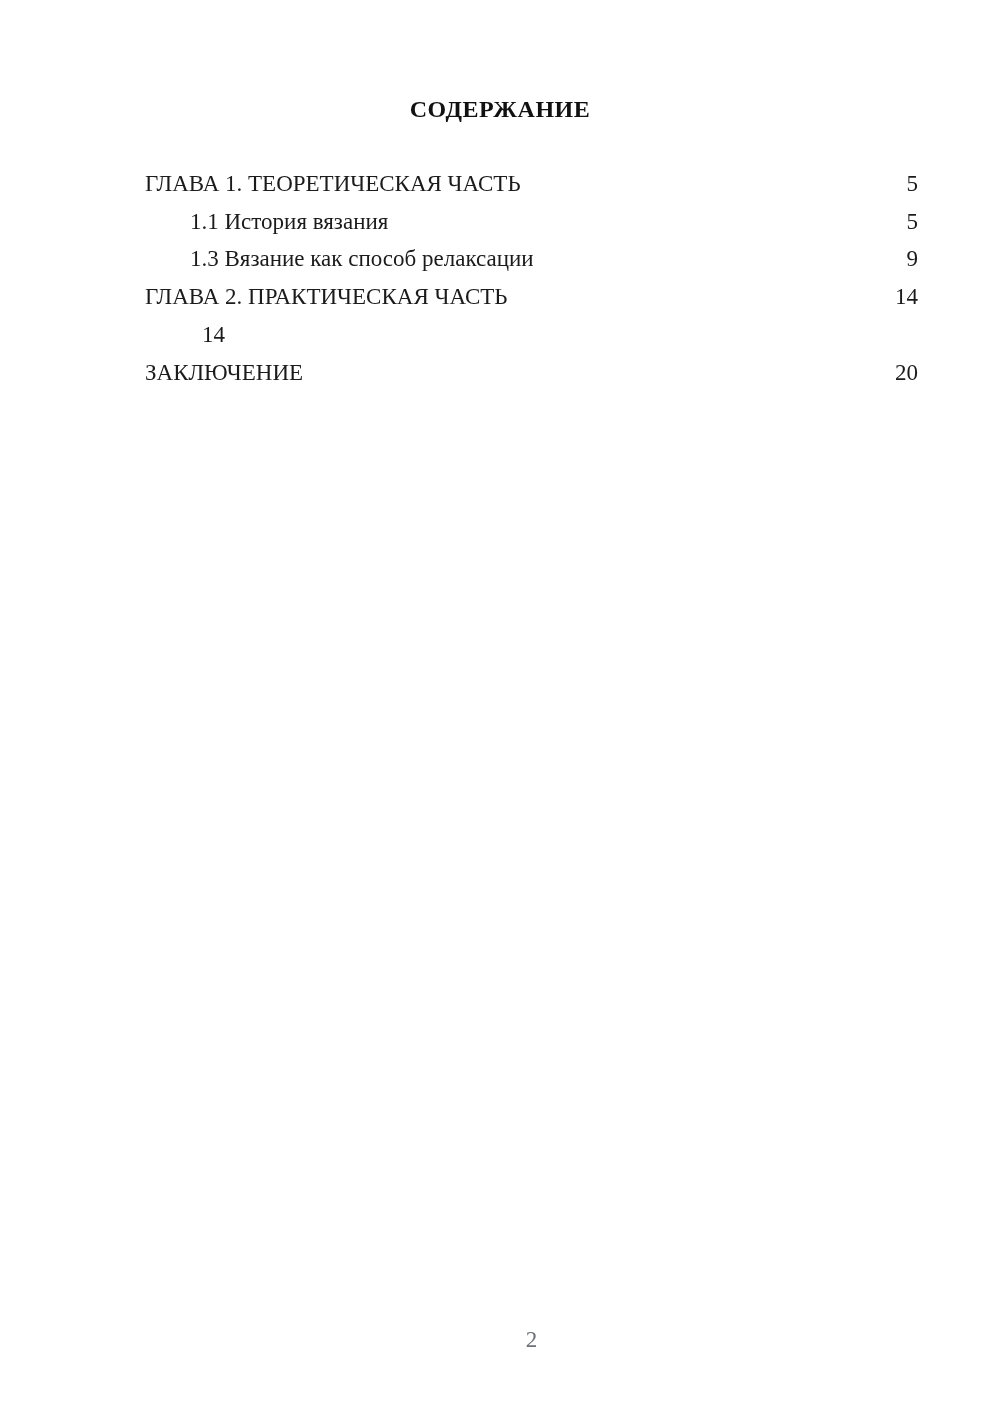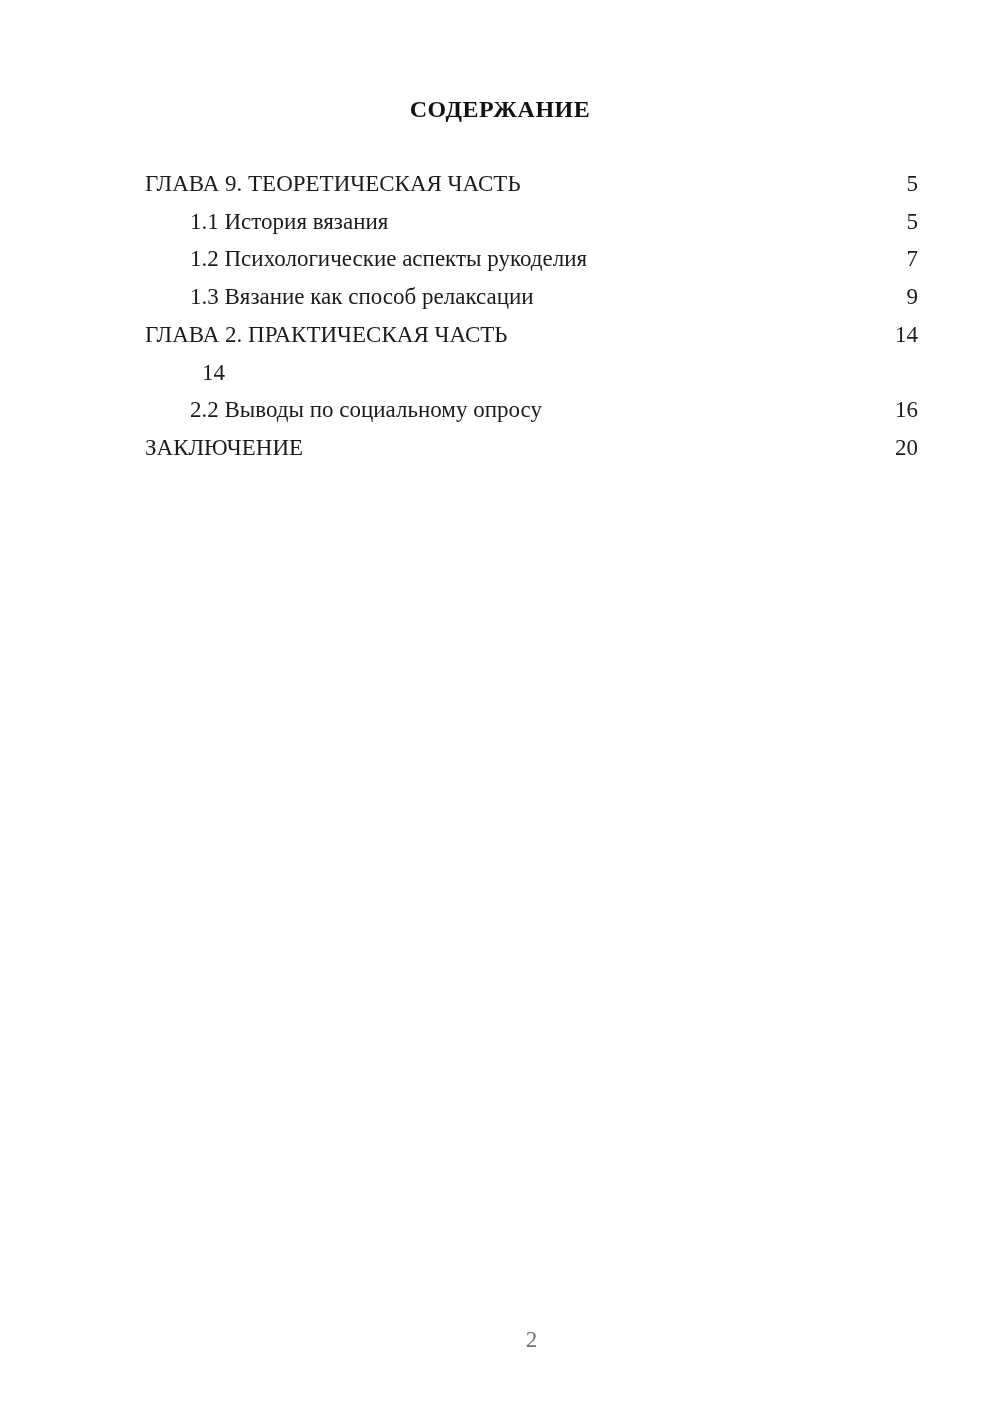--- a/index.html
+++ b/index.html
@@ -63,53 +63,45 @@
 <body>
 
 <div class="page">
 
   <div class="doc-title">СОДЕРЖАНИЕ</div>
 
   <div class="toc">
 
 
     <div class="toc-row">
-      <span class="toc-label">ГЛАВА 9. ТЕОРЕТИЧЕСКАЯ ЧАСТЬ</span>
+      <span class="toc-label">ГЛАВА 1. ТЕОРЕТИЧЕСКАЯ ЧАСТЬ</span>
       <span class="toc-page">5</span>
     </div>
 
     <div class="toc-row indent">
       <span class="toc-label">1.1 История вязания</span>
       <span class="toc-page">5</span>
     </div>
 
-    <div class="toc-row indent">
-      <span class="toc-label">1.2 Психологические аспекты рукоделия</span>
-      <span class="toc-page">7</span>
-    </div>
 
     <div class="toc-row indent">
       <span class="toc-label">1.3 Вязание как способ релаксации</span>
       <span class="toc-page">9</span>
     </div>
 
 
     <div class="toc-row">
       <span class="toc-label">ГЛАВА 2. ПРАКТИЧЕСКАЯ ЧАСТЬ</span>
       <span class="toc-page">14</span>
     </div>
 
     <div class="toc-row indent">
       <span class="toc-page">14</span>
     </div>
 
-    <div class="toc-row indent">
-      <span class="toc-label">2.2 Выводы по социальному опросу</span>
-      <span class="toc-page">16</span>
-    </div>
 
     <div class="toc-row">
       <span class="toc-label">ЗАКЛЮЧЕНИЕ</span>
       <span class="toc-page">20</span>
     </div>
 
 
   </div>
 
   <div class="footer-pagenum">2</div>

